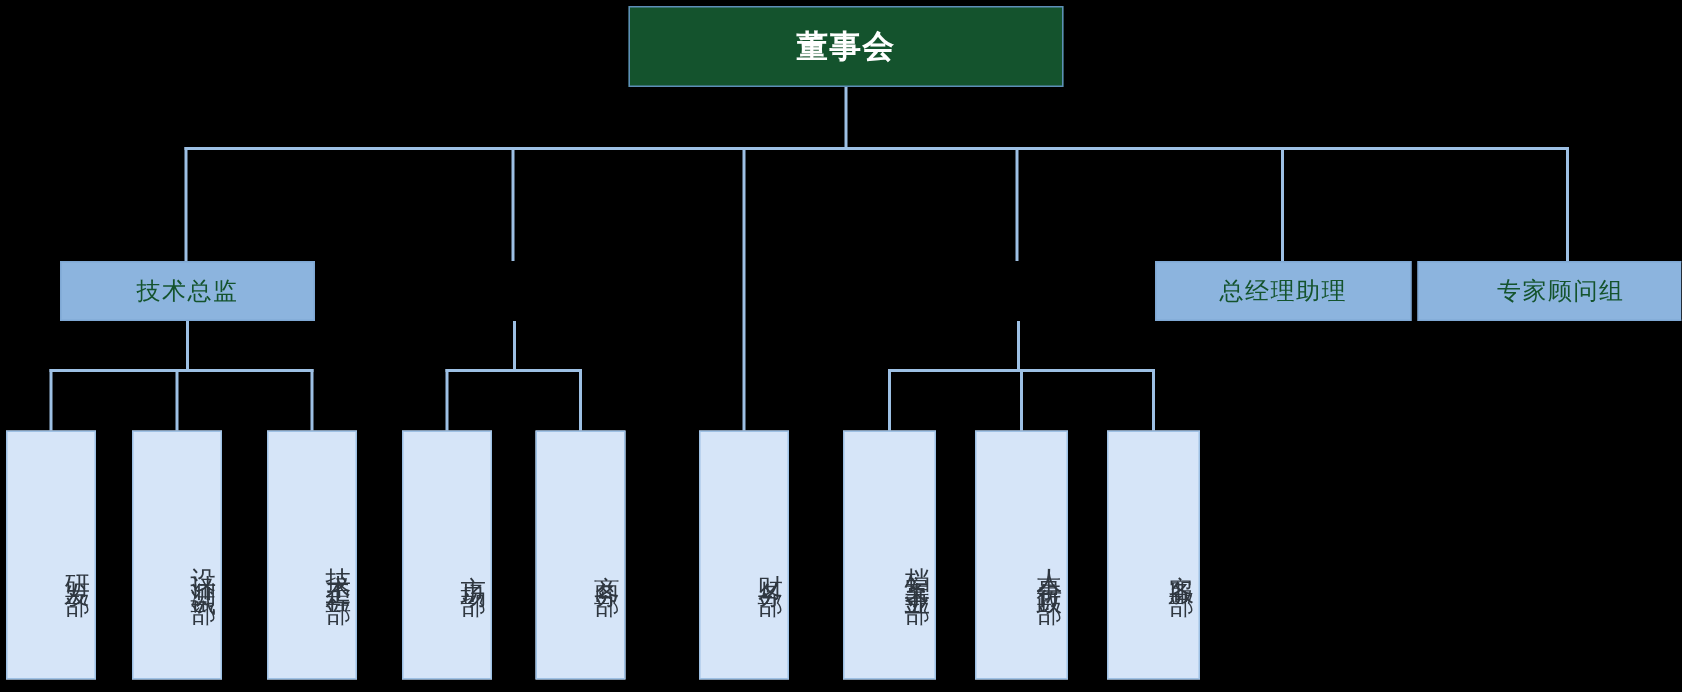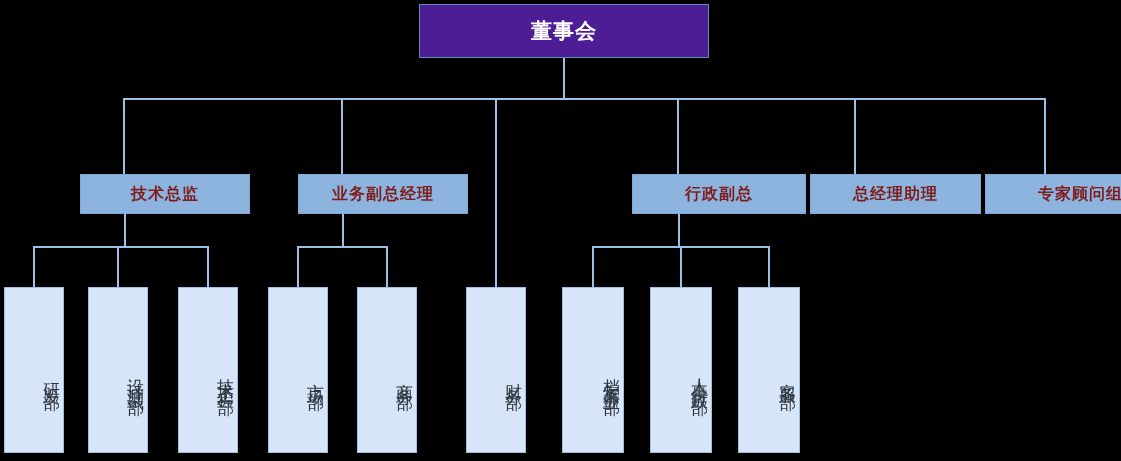--- a/index.html
+++ b/index.html
@@ -13,35 +13,34 @@
   .box{
     position:absolute;
     box-sizing:border-box;
     display:flex;
     align-items:center;
     justify-content:center;
     border:1px solid #9DC0E4;
     text-align:center;
   }
   .box.root{
-    background:#4c1d95;
+    background:#14532d;
     border-color:#5E8EB8;
     color:#FFFFFF;
     font-weight:bold;
     font-size:21px;
     letter-spacing:1px;
   }
   .box.l2{
     background:#8CB4DE;
     border-color:#7FA8D4;
-    color:#7f1d1d;
-    font-weight:bold;
+    color:#14532d;
+    font-weight:normal;
     font-size:16px;
     letter-spacing:1px;
-    margin-left:40px;
   }
   .box.l3{
     background:#D6E5F8;
     border-color:#9DC0E4;
     color:#2F3740;
     font-weight:normal;
     font-size:17px;
     writing-mode:vertical-rl;
     text-orientation:upright;
     letter-spacing:5px;
@@ -72,26 +71,20 @@
   <div class="line v" style="left:123px;top:98px;width:2px;height:76px;"></div>
   <div class="line v" style="left:341px;top:98px;width:2px;height:76px;"></div>
   <div class="line v" style="left:677px;top:98px;width:2px;height:76px;"></div>
   <div class="line v" style="left:854px;top:98px;width:2px;height:76px;"></div>
   <div class="line v" style="left:1044px;top:98px;width:2px;height:76px;"></div>
 
   <div class="line v" style="left:495px;top:98px;width:2px;height:189px;"></div>
 
   <div class="box l2" style="left:40px;top:174px;width:170px;height:40px;">
     <span>技术总监</span>
-  </div>
-  <div class="box l2" style="left:258px;top:174px;width:170px;height:40px;">
-    <span>业务副总经理</span>
-  </div>
-  <div class="box l2" style="left:592px;top:174px;width:174px;height:40px;">
-    <span>行政副总</span>
   </div>
   <div class="box l2" style="left:770px;top:174px;width:171px;height:40px;justify-content:center;">
     <span>总经理助理</span>
   </div>
   <div class="box l2" style="left:945px;top:174px;width:191px;height:40px;">
     <span>专家顾问组</span>
   </div>
 
   <div class="line v" style="left:124px;top:214px;width:2px;height:33px;"></div>
   <div class="line h" style="left:33px;top:246px;width:176px;height:2px;"></div>

